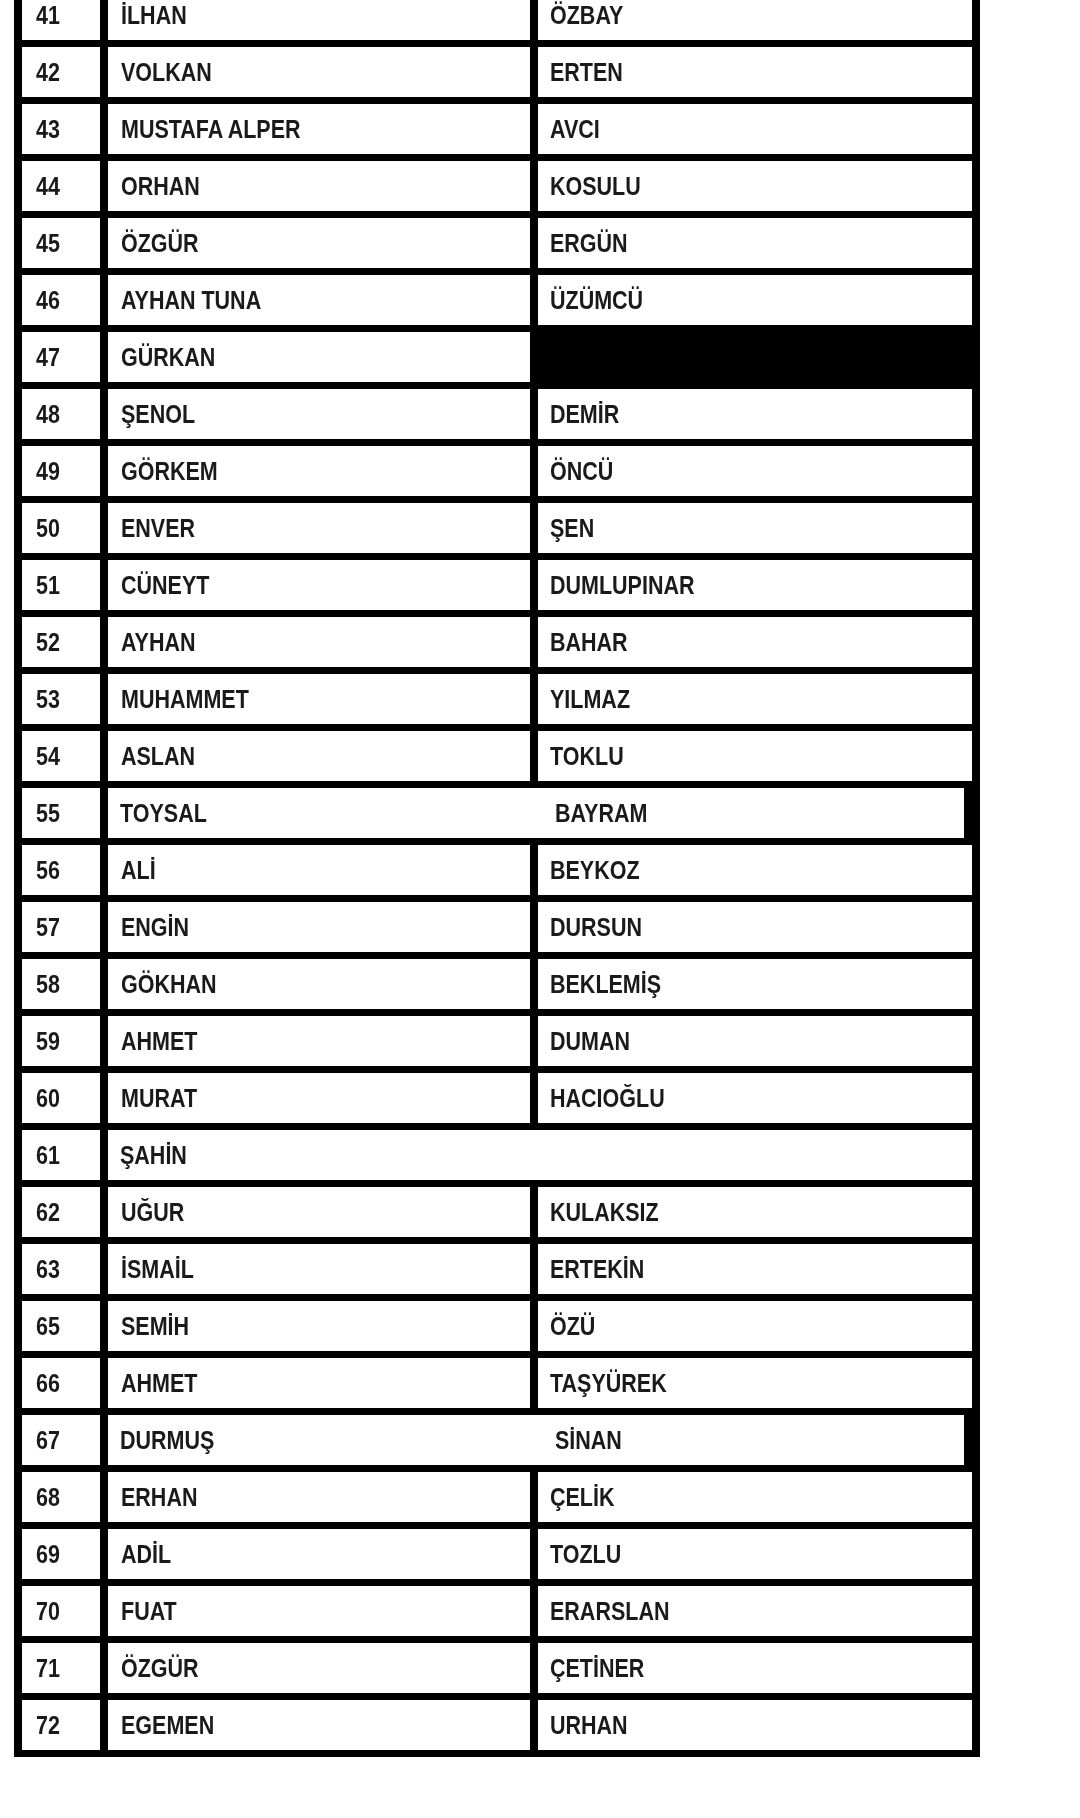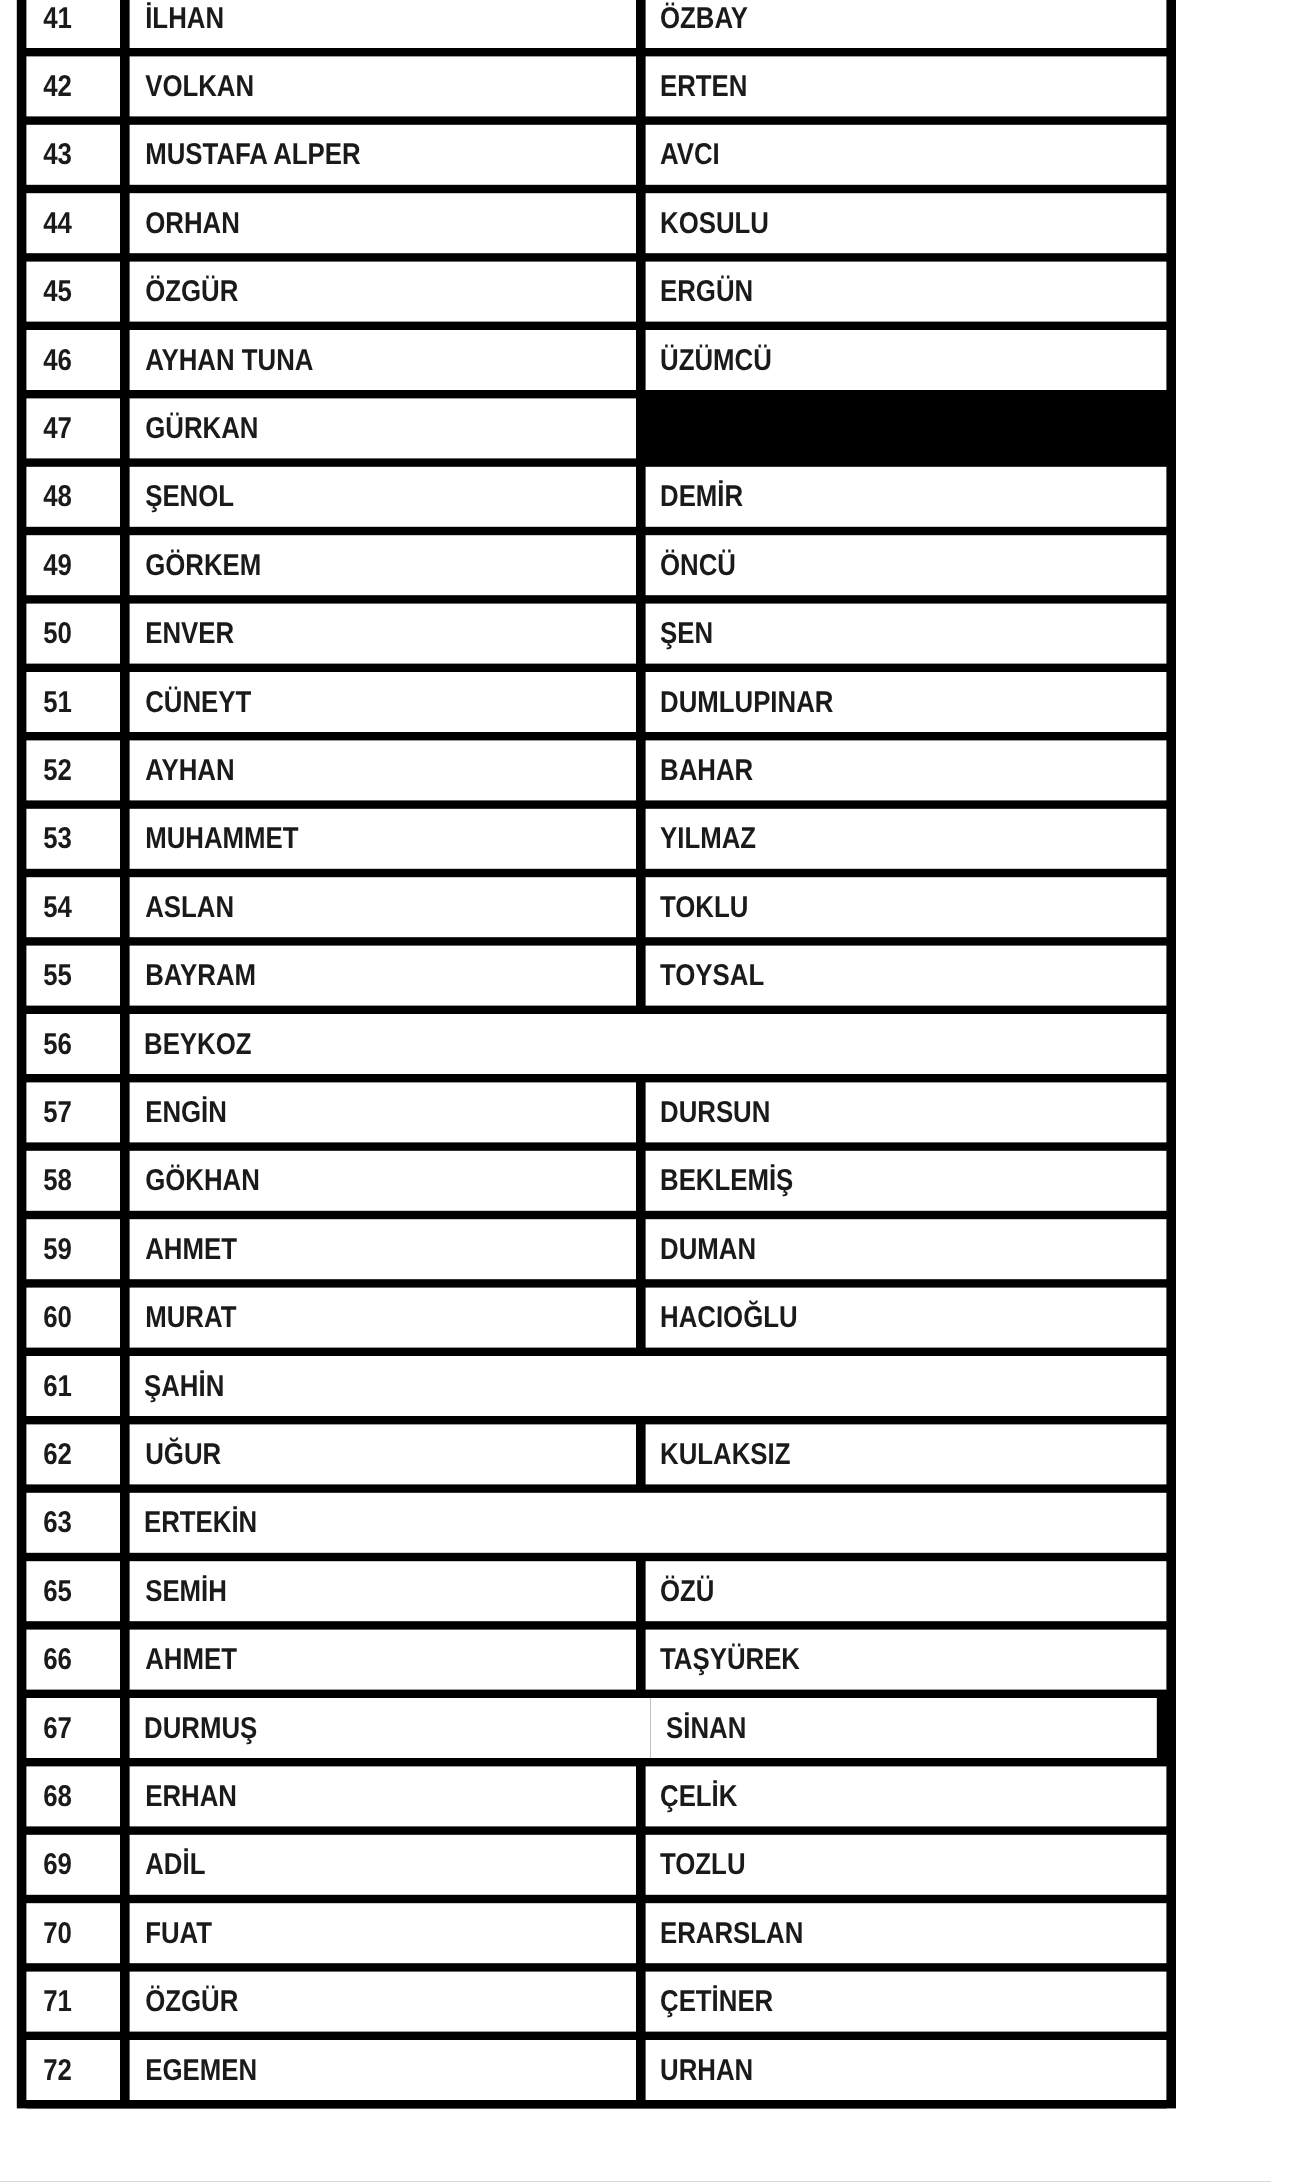--- a/index.html
+++ b/index.html
@@ -191,32 +191,35 @@
       </div>
     <div class="cell c-last">
         <span>TOKLU</span>
       </div>
   </div>
 
   <div class="row">
     <div class="cell c-num">
         <span>55</span>
       </div>
+    <div class="cell c-last">
+        <span>TOYSAL</span>
+      </div>
     <div class="cell c-first">
         <span>BAYRAM</span>
       </div>
-    <div class="cell c-last">
-        <span>TOYSAL</span>
-      </div>
   </div>
 
   <div class="row">
     <div class="cell c-num">
         <span>56</span>
       </div>
+    <div class="cell c-first">
+        <span>ALİ</span>
+      </div>
     <div class="cell c-last">
         <span>BEYKOZ</span>
       </div>
   </div>
 
   <div class="row">
     <div class="cell c-num">
         <span>57</span>
       </div>
     <div class="cell c-first">
@@ -281,20 +284,23 @@
       </div>
     <div class="cell c-last">
         <span>KULAKSIZ</span>
       </div>
   </div>
 
   <div class="row">
     <div class="cell c-num">
         <span>63</span>
       </div>
+    <div class="cell c-first">
+        <span>İSMAİL</span>
+      </div>
     <div class="cell c-last">
         <span>ERTEKİN</span>
       </div>
   </div>
 
 
   <div class="row">
     <div class="cell c-num">
         <span>65</span>
       </div>

